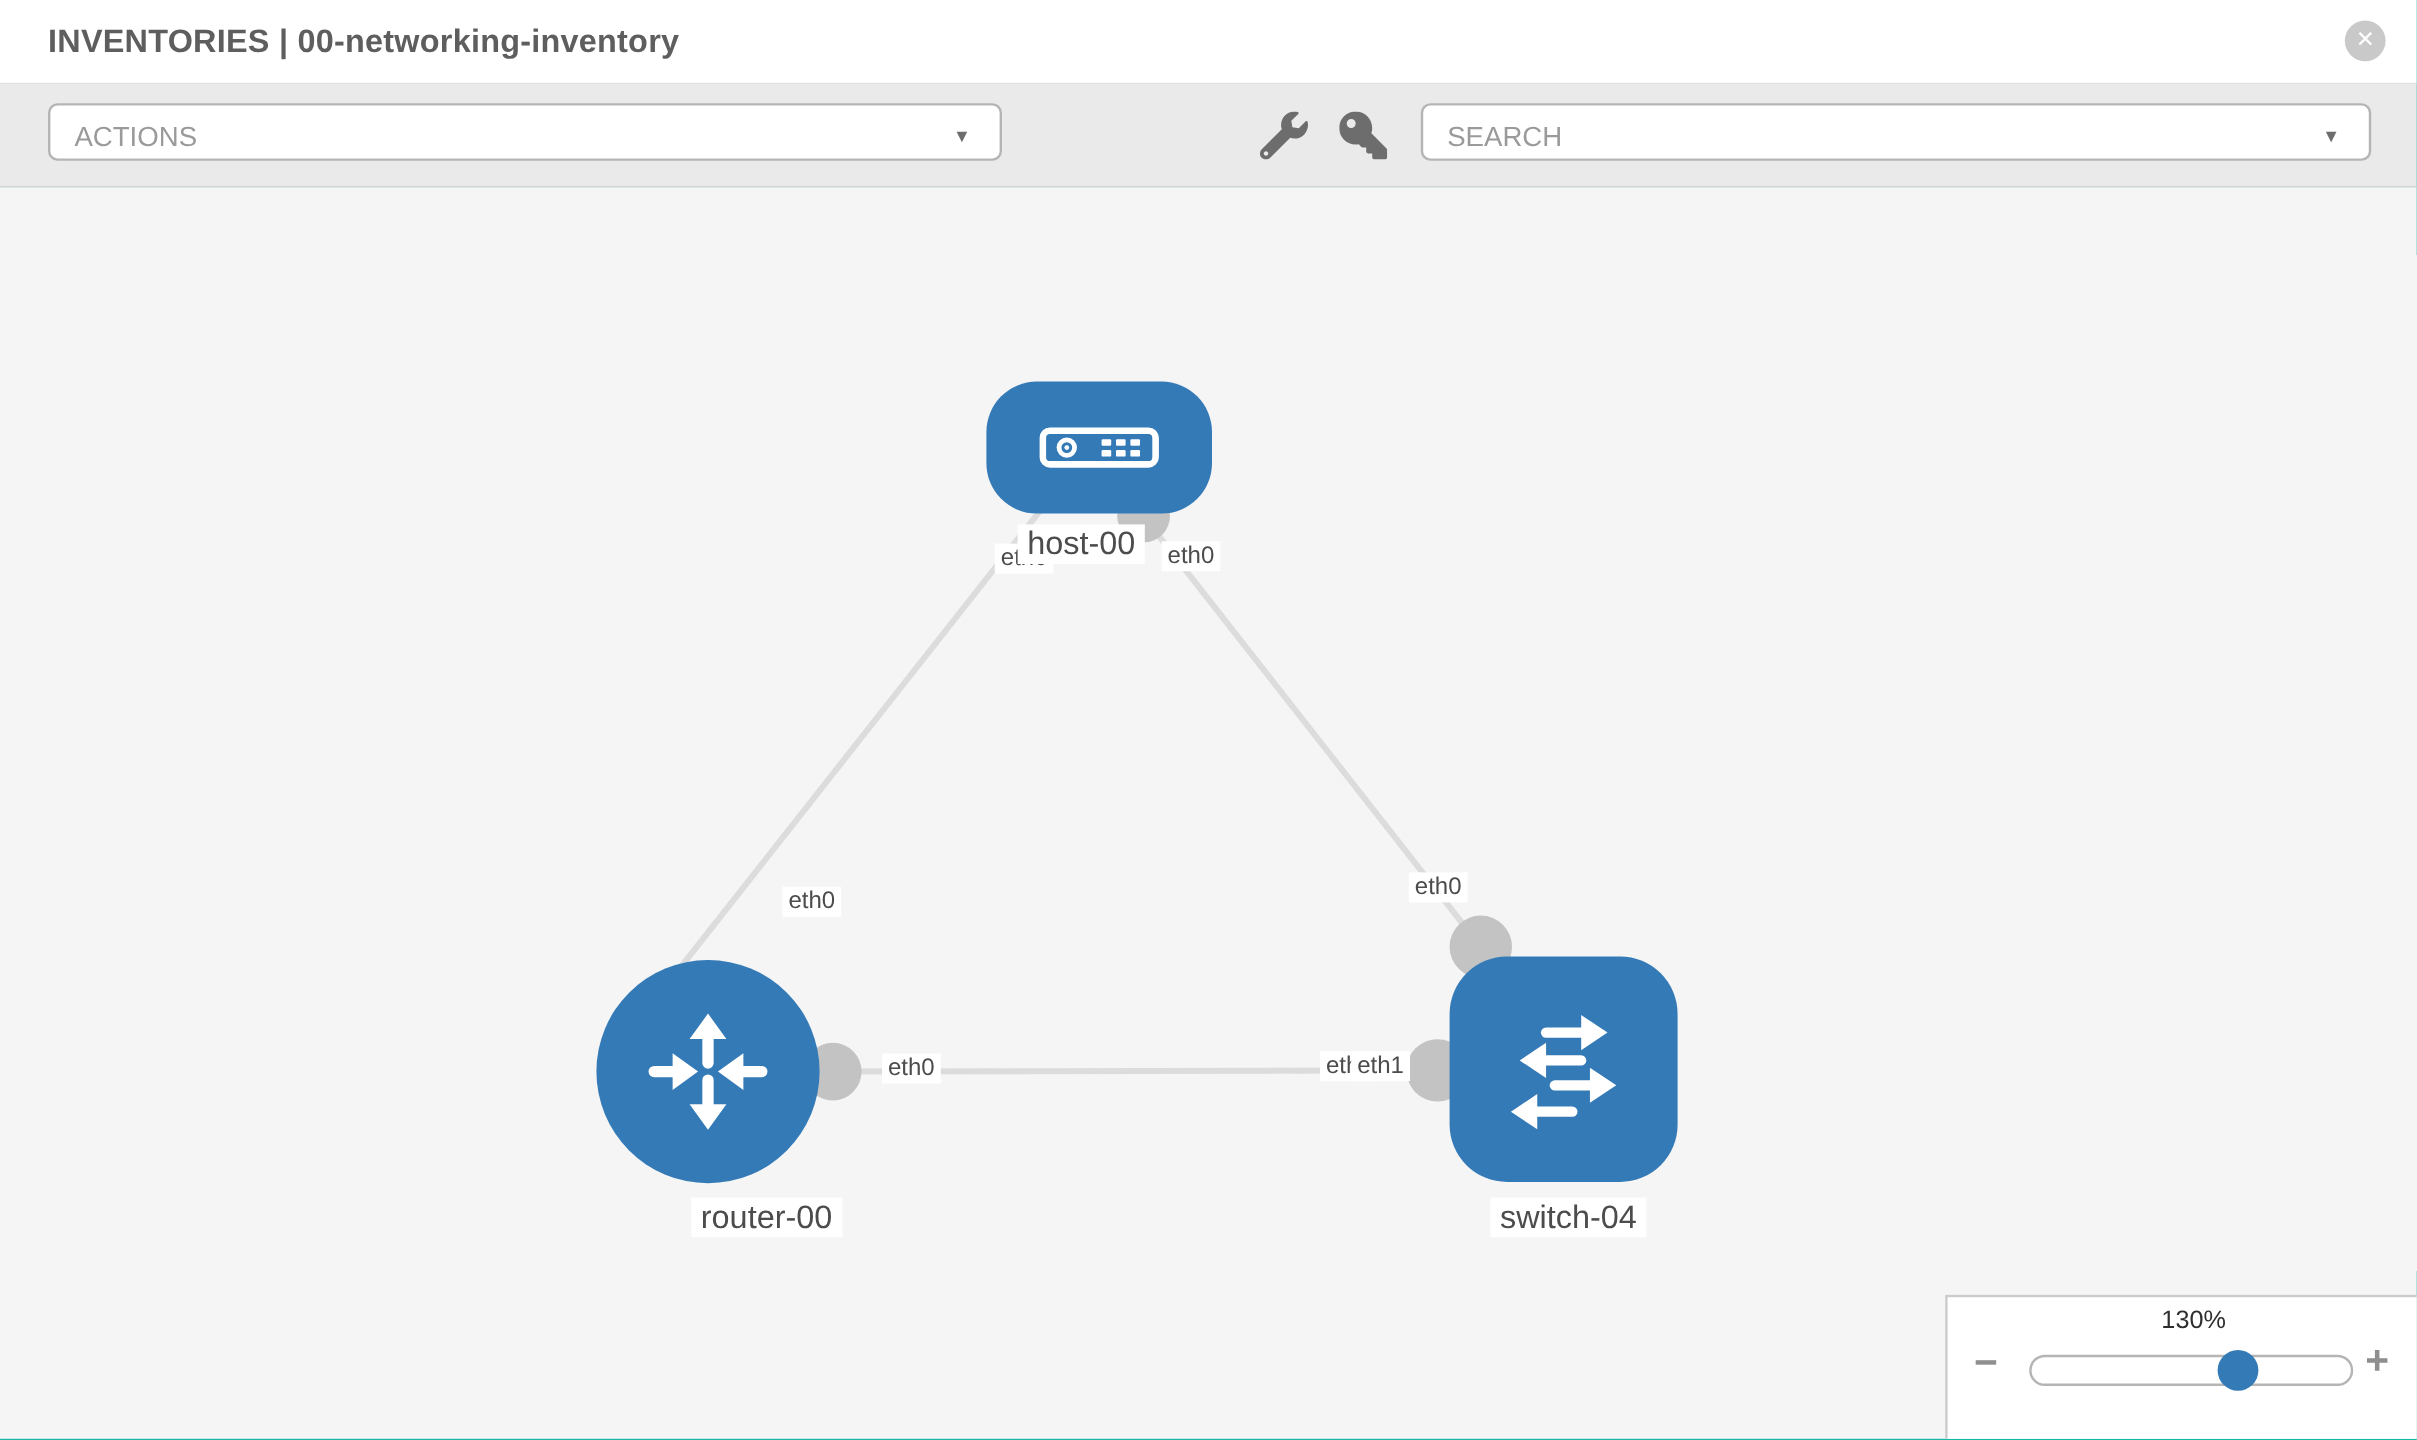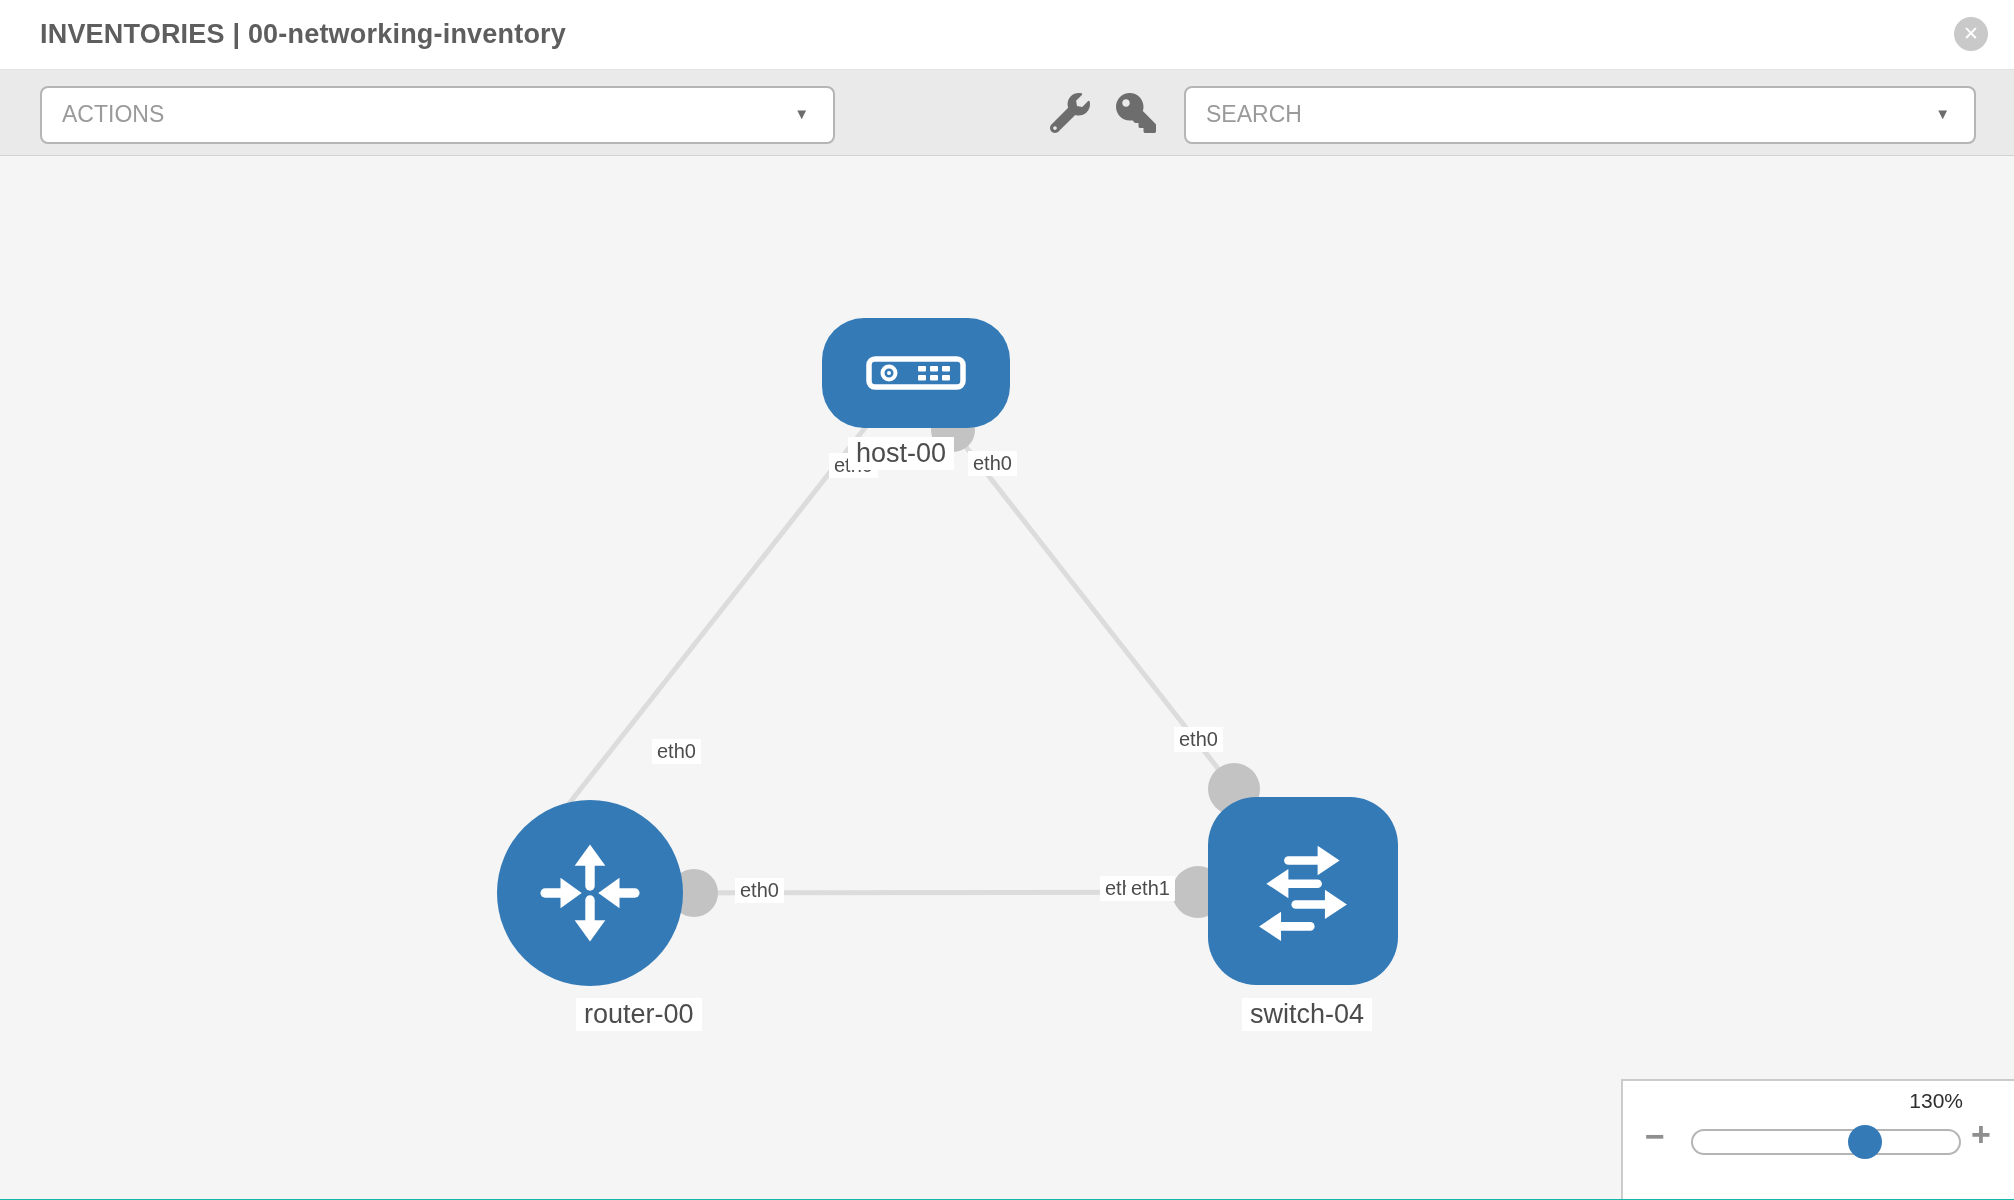--- a/index.html
+++ b/index.html
@@ -7,21 +7,21 @@
   .app { position:relative; width:2014px; height:1200px; background:#14b8a6; overflow:hidden; }
 
   
   .header { position:relative; height:70px; background:#ffffff; border-bottom:1px solid #e2e2e2; }
   .header-title { position:absolute; left:40px; top:0; line-height:68px; font-size:27px; font-weight:bold; color:#5e5e5e; letter-spacing:0.2px; }
   .close-btn { position:absolute; right:26px; top:17px; width:34px; height:34px; border-radius:50%;
     background:#c9c9c9; color:#ffffff; font-size:19px; font-weight:bold; text-align:center; line-height:34px; cursor:pointer; }
 
   
   .toolbar { position:relative; height:86px; background:#eaeaea; border-bottom:1px solid #d2d2d2; }
-  .select-box { position:absolute; top:16px; height:58px; background:#ffffff; border:2px solid #b5b5b5; border-radius:8px; cursor:pointer; }
+  .select-box { position:absolute; top:16px; height:48px; background:#ffffff; border:2px solid #b5b5b5; border-radius:8px; cursor:pointer; }
   .select-box .sel-label { position:absolute; left:20px; top:0; line-height:52px; font-size:23px; color:#9a9a9a; }
   .select-box .sel-caret { position:absolute; right:24px; top:0; line-height:52px; font-size:15px; color:#6d6d6d; }
   .actions-box { left:40px; width:795px; }
   .search-box { left:1184px; width:792px; }
   .tool-icon { position:absolute; top:23px; width:40px; height:40px; cursor:pointer; }
   .tool-icon svg { width:100%; height:100%; }
   .wrench { left:1050px; }
   .key { left:1116px; }
 
   
@@ -32,21 +32,21 @@
   .node svg { display:block; }
   .node-host { left:822px; top:162px; width:188px; height:110px; border-radius:42px; }
   .node-router { left:497px; top:644px; width:186px; height:186px; border-radius:50%; }
   .node-switch { left:1208px; top:641px; width:190px; height:188px; border-radius:48px; }
 
   .node-label { position:absolute; background:#ffffff; color:#4c4c4c; font-size:27px; padding:1px 8px; white-space:nowrap; }
   .iface-label { position:absolute; background:#ffffff; color:#4c4c4c; font-size:20px; padding:1px 5px; white-space:nowrap; }
 
   
   .zoom-panel { position:absolute; right:-4px; bottom:-4px; width:397px; height:124px; background:#ffffff; border:2px solid #cbcbcb; }
-  .zoom-level { position:absolute; left:70px; top:8px; width:270px; text-align:right; font-size:21px; color:#2e2e2e; }
+  .zoom-level { position:absolute; left:70px; top:8px; width:270px; text-align:center; font-size:21px; color:#2e2e2e; }
   .zoom-minus { position:absolute; left:22px; top:36px; font-size:34px; font-weight:bold; color:#8f8f8f; cursor:pointer; }
   .zoom-plus  { position:absolute; left:348px; top:34px; font-size:34px; font-weight:bold; color:#8f8f8f; cursor:pointer; }
   .zoom-track { position:absolute; left:68px; top:48px; width:270px; height:26px; background:#ffffff; border:2px solid #b5b5b5; border-radius:14px; cursor:pointer; }
   .zoom-thumb { position:absolute; left:225px; top:44px; width:34px; height:34px; border-radius:50%; background:#337ab7; cursor:pointer; }
 </style>
 </head>
 <body>
 
 <div class="app">
 

